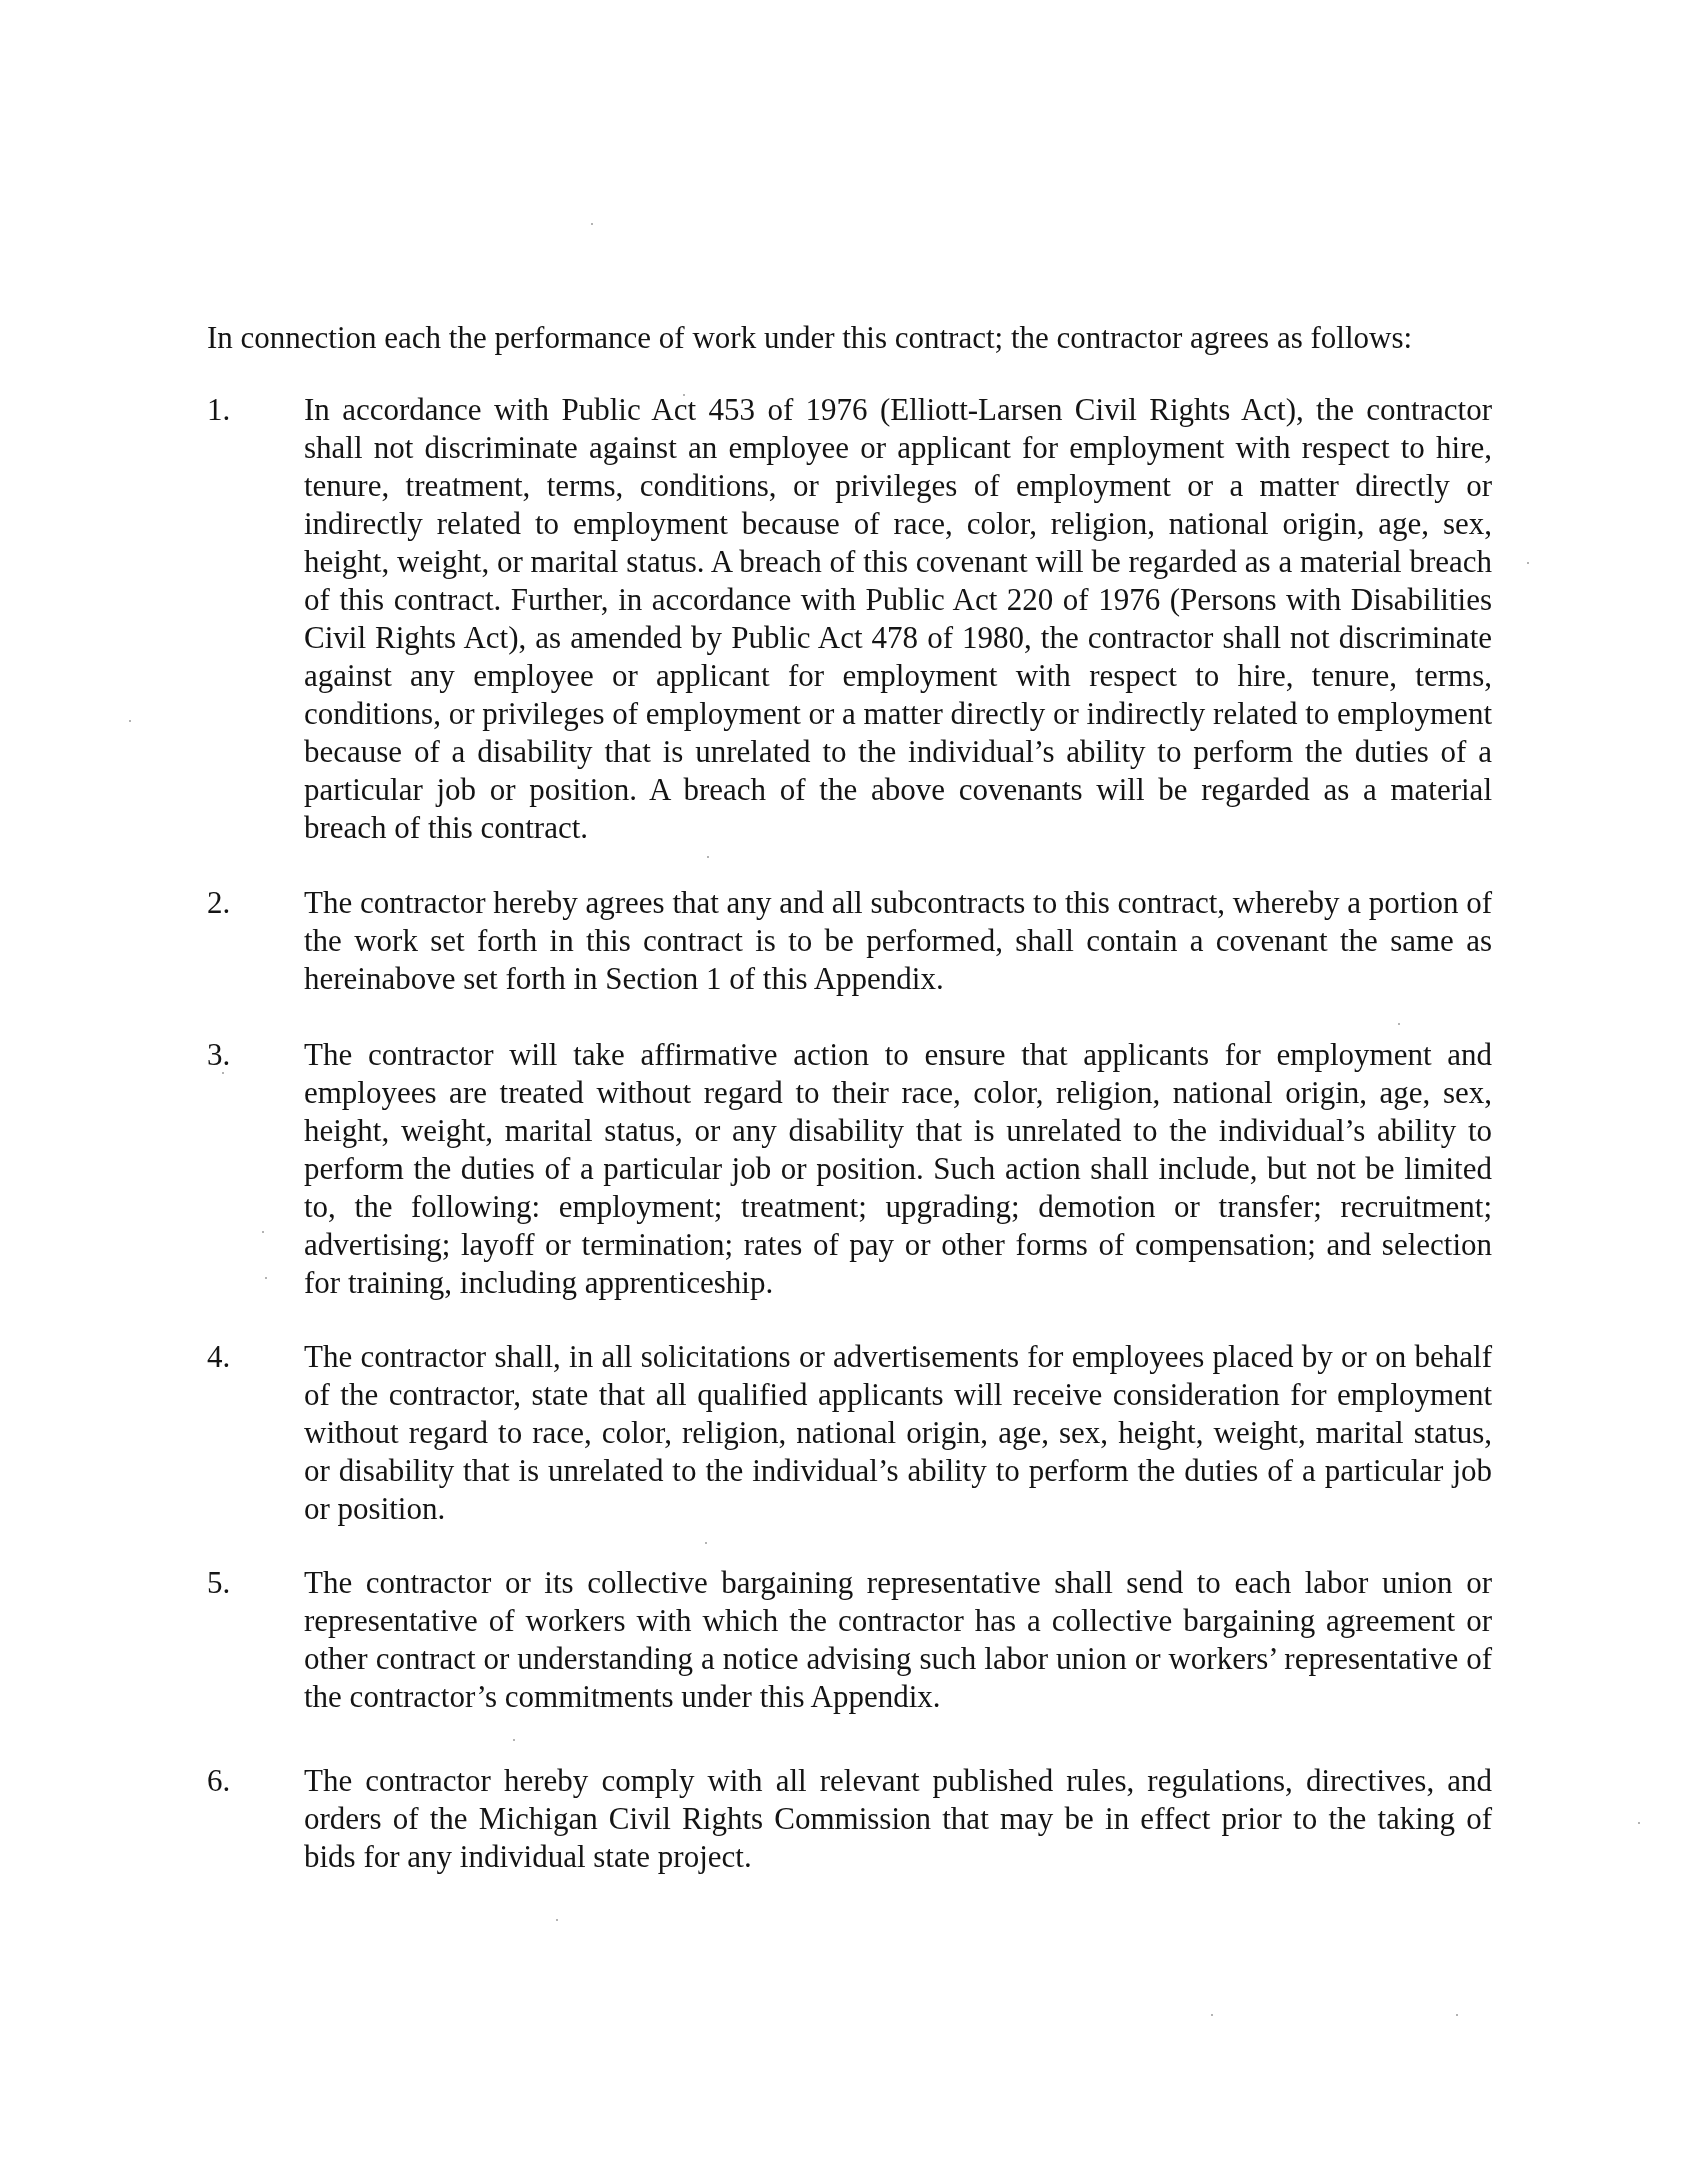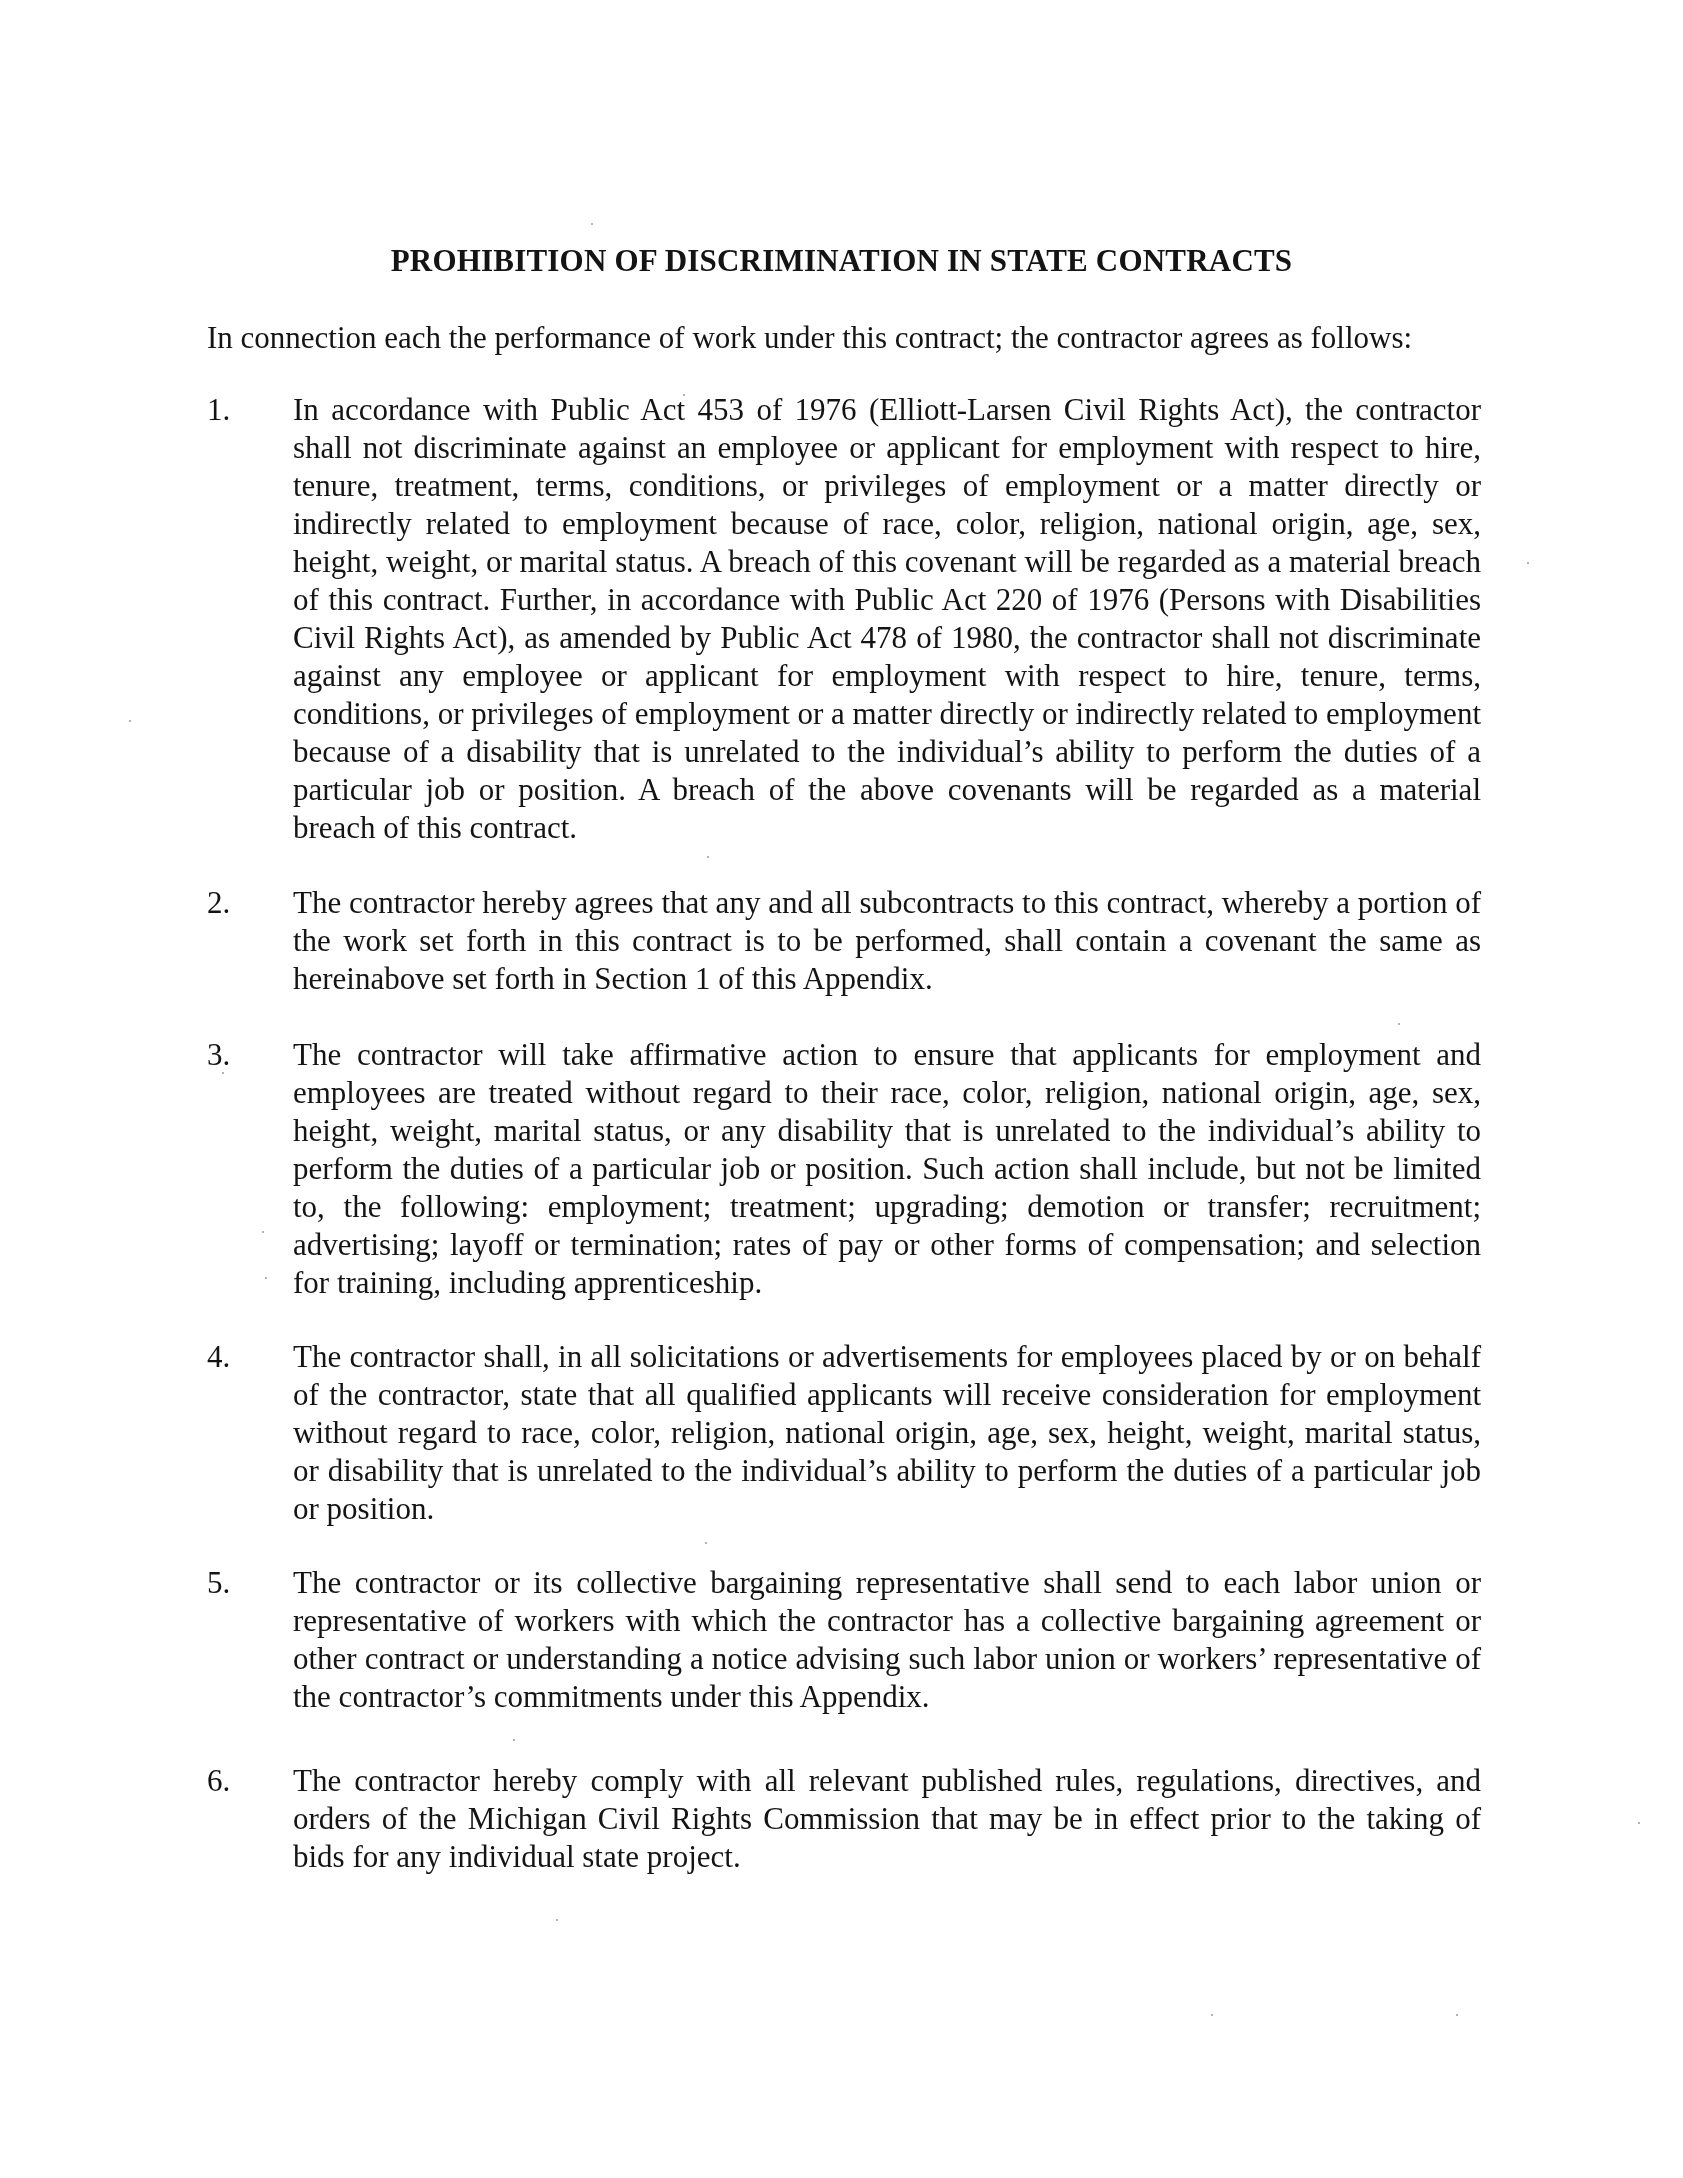--- a/index.html
+++ b/index.html
@@ -54,21 +54,21 @@
     .item .num {
       position: absolute;
       left: 0;
       top: 0;
       width: 59px;
       font-size: 31px;
       line-height: 38px;
     }
     .item .body {
       position: absolute;
-      left: 86px;
+      left: 97px;
       top: 0;
       width: 1188px;
       font-size: 31px;
       line-height: 38px;
       text-align: justify;
       text-align-last: left;
       hyphens: none;
     }
     .item-1 { top: 391px; }
     .item-2 { top: 884px; }
@@ -83,21 +83,20 @@
       height: 2px;
       background: #9a9a9a;
       border-radius: 1px;
     }
   </style>
 </head>
 <body>
 
 <div class="page">
 
-  <div class="heading h2">PROHIBITION OF DISCRIMINATION IN STATE CONTRACTS</div>
 
   <div class="intro">In connection each the performance of work under this contract; the contractor agrees as follows:</div>
 
   <div class="item item-1">
     <div class="num">1.</div>
     <div class="body">In accordance with Public Act 453 of 1976 (Elliott-Larsen Civil Rights Act), the contractor shall not discriminate against an employee or applicant for employment with respect to hire, tenure, treatment, terms, conditions, or privileges of employment or a matter directly or indirectly related to employment because of race, color, religion, national origin, age, sex, height, weight, or marital status.  A breach of this covenant will be regarded as a material breach of this contract.  Further, in accordance with Public Act 220 of 1976 (Persons with Disabilities Civil Rights Act), as amended by Public Act 478 of 1980, the contractor shall not discriminate against any employee or applicant for employment with respect to hire, tenure, terms, conditions, or privileges of employment or a matter directly or indirectly related to employment because of a disability that is unrelated to the individual’s ability to perform the duties of a particular job or position. A breach of the above covenants will be regarded as a material breach of this contract.</div>
   </div>
 
   <div class="item item-2">
     <div class="num">2.</div>

